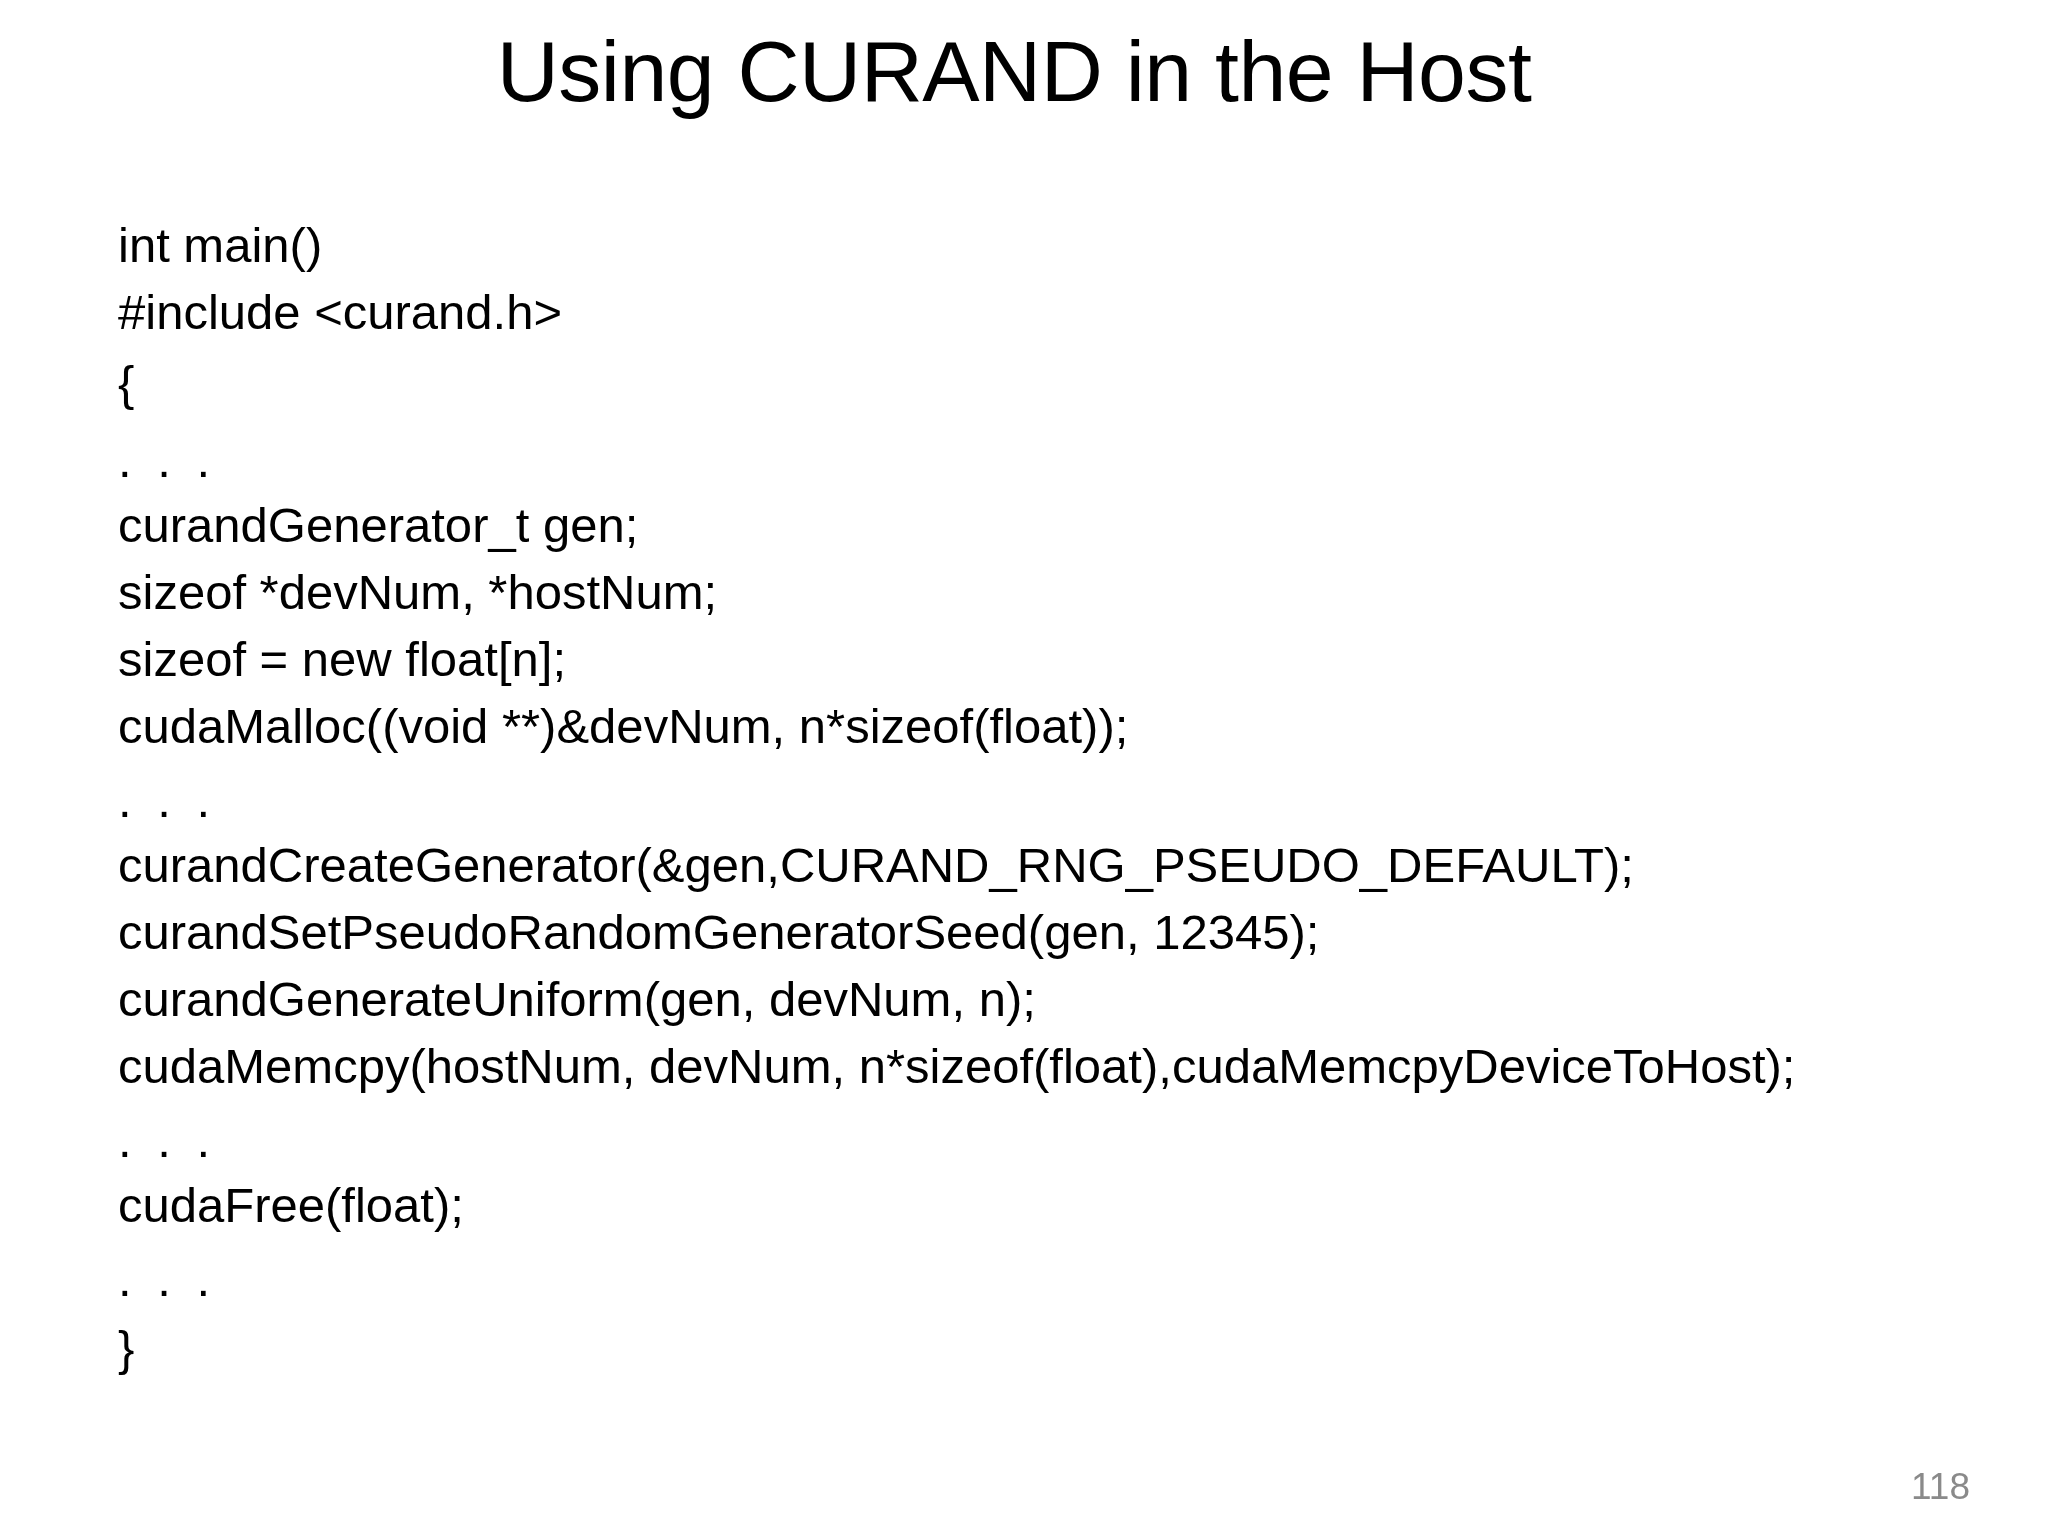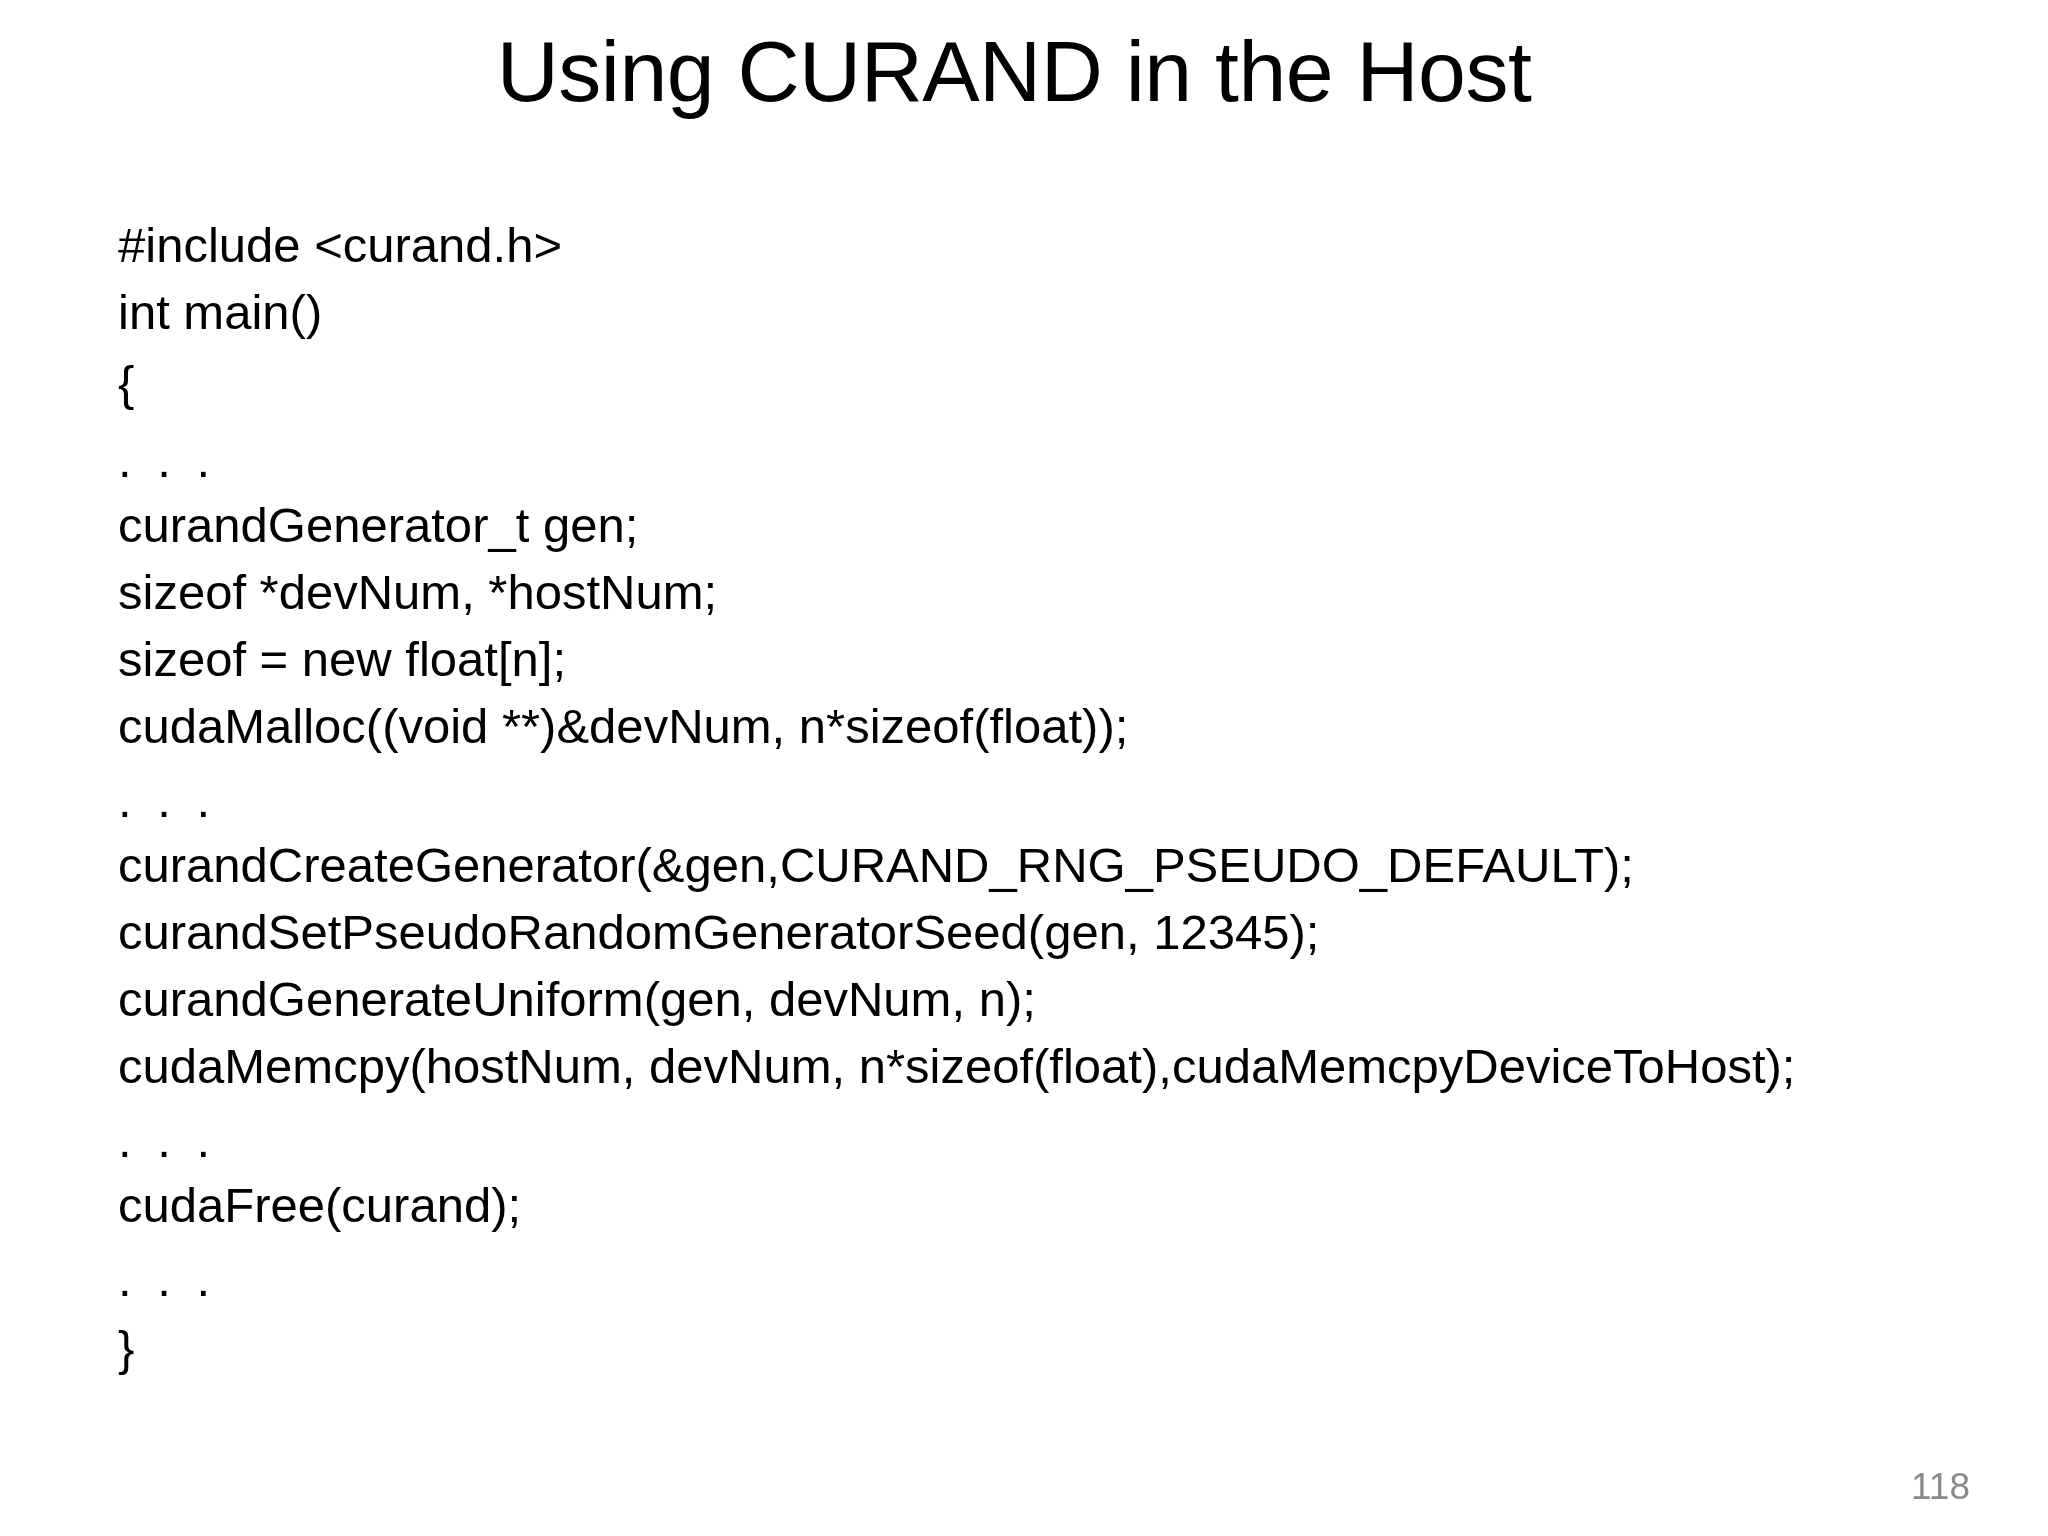--- a/index.html
+++ b/index.html
@@ -82,34 +82,34 @@
   }
 </style>
 </head>
 <body>
 
 <div class="slide">
 
   <div class="slide-title">Using CURAND in the Host</div>
 
   <div class="code-block">
+      <div class="code-line">int main()</div>
       <div class="code-line">#include &lt;curand.h&gt;</div>
-      <div class="code-line">int main()</div>
       <div class="code-line brace">{</div>
       <div class="code-line ellipsis">. . .</div>
       <div class="code-line">curandGenerator_t gen;</div>
       <div class="code-line">sizeof *devNum, *hostNum;</div>
       <div class="code-line">sizeof = new float[n];</div>
       <div class="code-line">cudaMalloc((void **)&amp;devNum, n*sizeof(float));</div>
       <div class="code-line ellipsis">. . .</div>
       <div class="code-line">curandCreateGenerator(&amp;gen,CURAND_RNG_PSEUDO_DEFAULT);</div>
       <div class="code-line">curandSetPseudoRandomGeneratorSeed(gen, 12345);</div>
       <div class="code-line">curandGenerateUniform(gen, devNum, n);</div>
       <div class="code-line">cudaMemcpy(hostNum, devNum, n*sizeof(float),cudaMemcpyDeviceToHost);</div>
       <div class="code-line ellipsis">. . .</div>
-      <div class="code-line">cudaFree(curand);</div>
+      <div class="code-line">cudaFree(float);</div>
       <div class="code-line ellipsis">. . .</div>
       <div class="code-line brace">}</div>
     </div>
 
   <div class="page-number">118</div>
 
 </div>
 
 </body></html>

